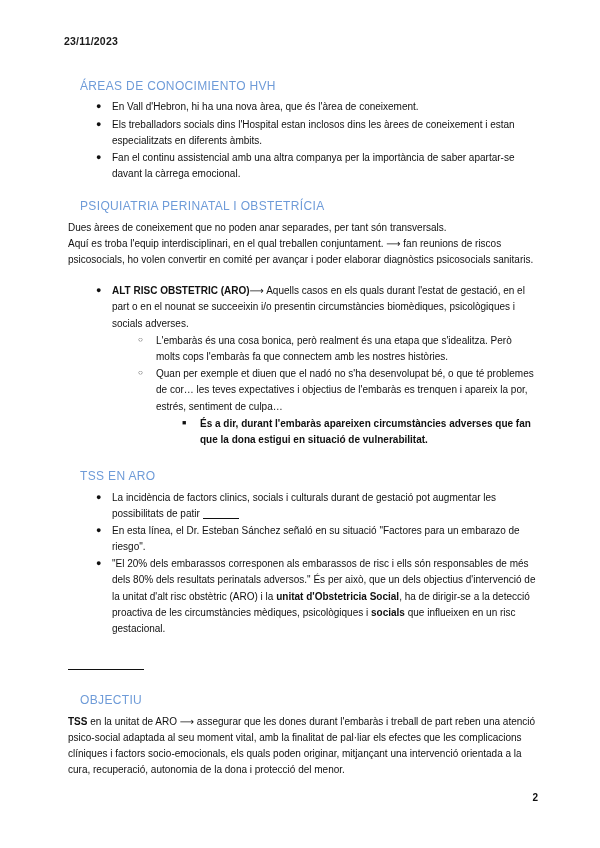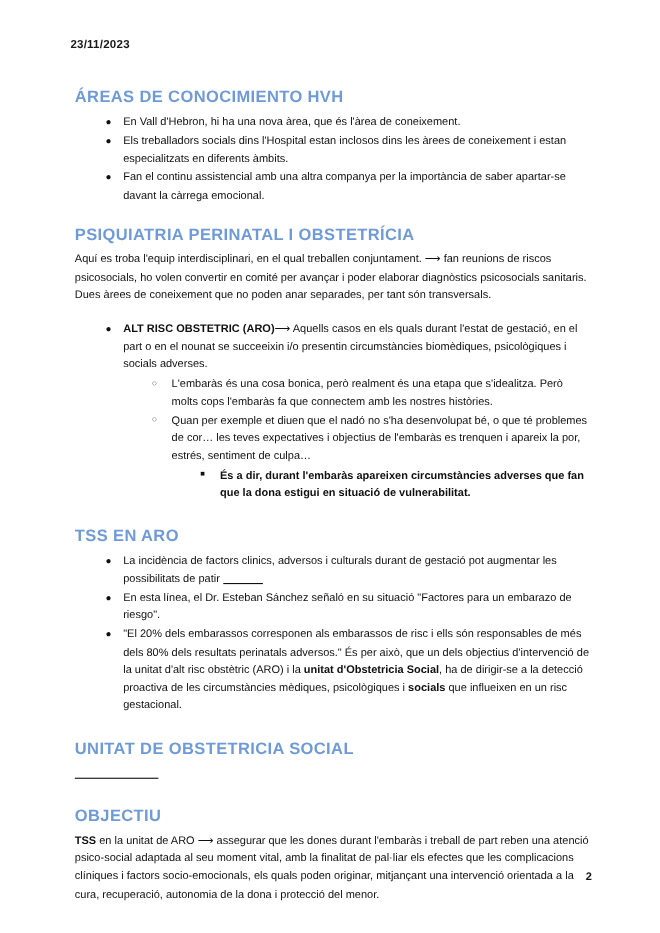--- a/index.html
+++ b/index.html
@@ -29,24 +29,24 @@
     color: #1a1a1a;
   }
   .content {
     position: absolute;
     left: 68px;
     top: 78px;
     width: 468px;
   }
   .heading {
     color: #6e9bd8;
-    font-size: 15px;
-    font-weight: bold;
+    font-size: 12px;
+    font-weight: normal;
     letter-spacing: 0.35px;
-    margin: 0 0 4px 0;
+    margin: 0 0 4px 12px;
     line-height: 1.45;
   }
   .spacer-md { height: 15px; }
   .spacer-lg { height: 19px; }
   p.body-text {
     margin: 0;
     font-size: 10px;
     line-height: 1.62;
     color: #101010;
     text-align: left;
@@ -150,22 +150,22 @@
       </li>
       <li>
         <span class="bullet-mark">●</span>
         <span class="li-text">Fan el continu assistencial amb una altra companya per la importància de saber apartar-se davant la càrrega emocional.</span>
       </li>
     </ul>
 
     <div class="spacer-md"></div>
 
     <div class="heading">PSIQUIATRIA PERINATAL I OBSTETRÍCIA</div>
+    <p class="body-text">Dues àrees de coneixement que no poden anar separades, per tant són transversals.</p>
     <p class="body-text">Aquí es troba l'equip interdisciplinari, en el qual treballen conjuntament. ⟶ fan reunions de riscos psicosocials, ho volen convertir en comité per avançar i poder elaborar diagnòstics psicosocials sanitaris.</p>
-    <p class="body-text">Dues àrees de coneixement que no poden anar separades, per tant són transversals.</p>
 
     <div class="spacer-md"></div>
 
     <ul class="lvl1">
       <li>
         <span class="bullet-mark">●</span>
         <span class="li-text"><b>ALT RISC OBSTETRIC  (ARO)</b><span>⟶</span><span> Aquells casos en els quals durant l'estat de gestació, en el part o en el nounat se succeeixin i/o presentin circumstàncies biomèdiques, psicològiques i socials adverses.</span></span>
         <ul class="lvl2">
           <li>
             <span class="bullet-mark">○</span>
@@ -184,35 +184,34 @@
         </ul>
       </li>
     </ul>
 
     <div class="spacer-lg"></div>
 
     <div class="heading">TSS EN ARO</div>
     <ul class="lvl1">
       <li>
         <span class="bullet-mark">●</span>
-        <span class="li-text"><span>La incidència de factors clinics, adversos i culturals durant de gestació pot augmentar les possibilitats de patir </span><span class="blank-short"></span></span>
+        <span class="li-text"><span>La incidència de factors clinics, socials i culturals durant de gestació pot augmentar les possibilitats de patir </span><span class="blank-short"></span></span>
       </li>
       <li>
         <span class="bullet-mark">●</span>
         <span class="li-text">En esta línea, el Dr. Esteban Sánchez señaló en su situació "Factores para un embarazo de riesgo".</span>
       </li>
       <li>
         <span class="bullet-mark">●</span>
         <span class="li-text"><span>"El 20% dels embarassos corresponen als embarassos de risc i ells són responsables de més dels 80% dels resultats perinatals adversos."  És per això, que un dels objectius d'intervenció de la unitat d'alt risc obstètric (ARO) i la </span><b>unitat d'Obstetricia Social</b><span>, ha de dirigir-se a la detecció proactiva de les circumstàncies mèdiques, psicològiques i </span><b>socials</b><span> que influeixen en un risc gestacional.</span></span>
       </li>
     </ul>
 
     <div class="spacer-lg"></div>
 
-    <div class="heading">UNITAT DE OBSTETRICIA SOCIAL</div>
     <p class="body-text"><span class="blank-long"></span></p>
 
     <div class="spacer-lg"></div>
 
     <div class="heading">OBJECTIU</div>
     <p class="body-text"><b>TSS</b><span> en la unitat de ARO ⟶  assegurar que les dones durant l'embaràs i treball de part reben una atenció psico-social adaptada al seu moment vital, amb la finalitat de pal·liar els efectes que les complicacions clíniques i factors socio-emocionals, els quals poden originar, mitjançant una intervenció orientada a la cura, recuperació, autonomia de la dona i protecció del menor.</span></p>
 
   </div>
 
   <div class="page-number">2</div>

